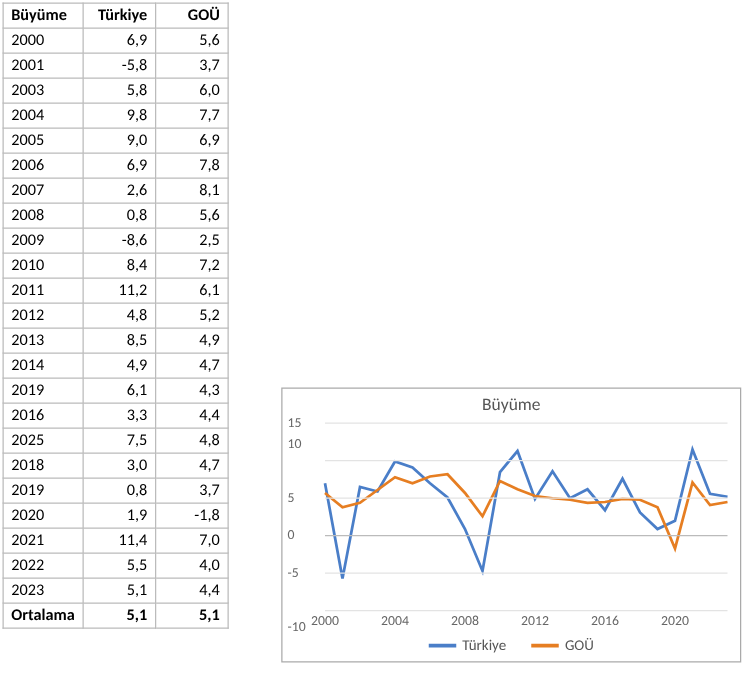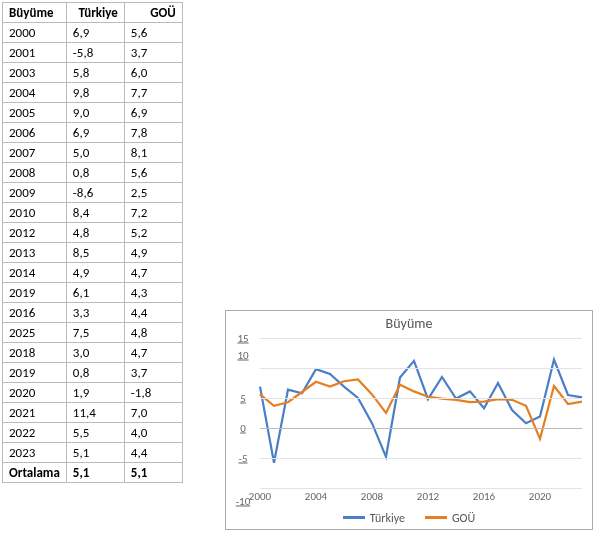--- a/index.html
+++ b/index.html
@@ -24,21 +24,21 @@
     height: 17px;
     box-sizing: border-box;
     white-space: nowrap;
   }
   th {
     font-weight: bold;
     text-align: left;
     background: #fff;
   }
   td.year { text-align: left; width: 60px;}
-  td.num { text-align: left; width: 58px; margin-top: 32px;}
+  td.num { text-align: right; width: 58px; margin-top: 32px;}
   tr.footer td.year, tr.footer td.num { font-weight: bold; }
   tr.footer td.year { text-align: center; }
   .chart-box {
     position: absolute;
     left: 225px;
     top: 310px;
     width: 368px;
     height: 220px;
     border: 1px solid #aaa;
     background: #fff;
@@ -58,25 +58,24 @@
   .grid-line {
     position: absolute;
     left: 0; right: 0;
     border-top: 1px solid #e3e3e3;
   }
   .axis-line { border-top: 1px solid #bbb; }
   .y-tick {
     position: absolute;
     left: -30px;
     width: 26px;
-    text-align: center;
+    text-align: left;
     font-size: 11px;
     color: #666;
     transform: translateY(-50%);
-    text-decoration: underline;
   }
   .x-tick {
     position: absolute;
     font-size: 11px;
     color: #666;
     transform: translateX(-50%);
     top: 100%;
     margin-top: 2px;
   }
   svg.lines {
@@ -140,37 +139,42 @@
         <td class="num">9,0</td>
         <td class="num">6,9</td>
       </tr>
       <tr>
         <td class="year">2006</td>
         <td class="num">6,9</td>
         <td class="num">7,8</td>
       </tr>
       <tr>
         <td class="year">2007</td>
-        <td class="num">5,0</td>
+        <td class="num">2,6</td>
         <td class="num">8,1</td>
       </tr>
       <tr>
         <td class="year">2008</td>
         <td class="num">0,8</td>
         <td class="num">5,6</td>
       </tr>
       <tr>
         <td class="year">2009</td>
         <td class="num">-8,6</td>
         <td class="num">2,5</td>
       </tr>
       <tr>
         <td class="year">2010</td>
         <td class="num">8,4</td>
         <td class="num">7,2</td>
+      </tr>
+      <tr>
+        <td class="year">2011</td>
+        <td class="num">11,2</td>
+        <td class="num">6,1</td>
       </tr>
       <tr>
         <td class="year">2012</td>
         <td class="num">4,8</td>
         <td class="num">5,2</td>
       </tr>
       <tr>
         <td class="year">2013</td>
         <td class="num">8,5</td>
         <td class="num">4,9</td>

